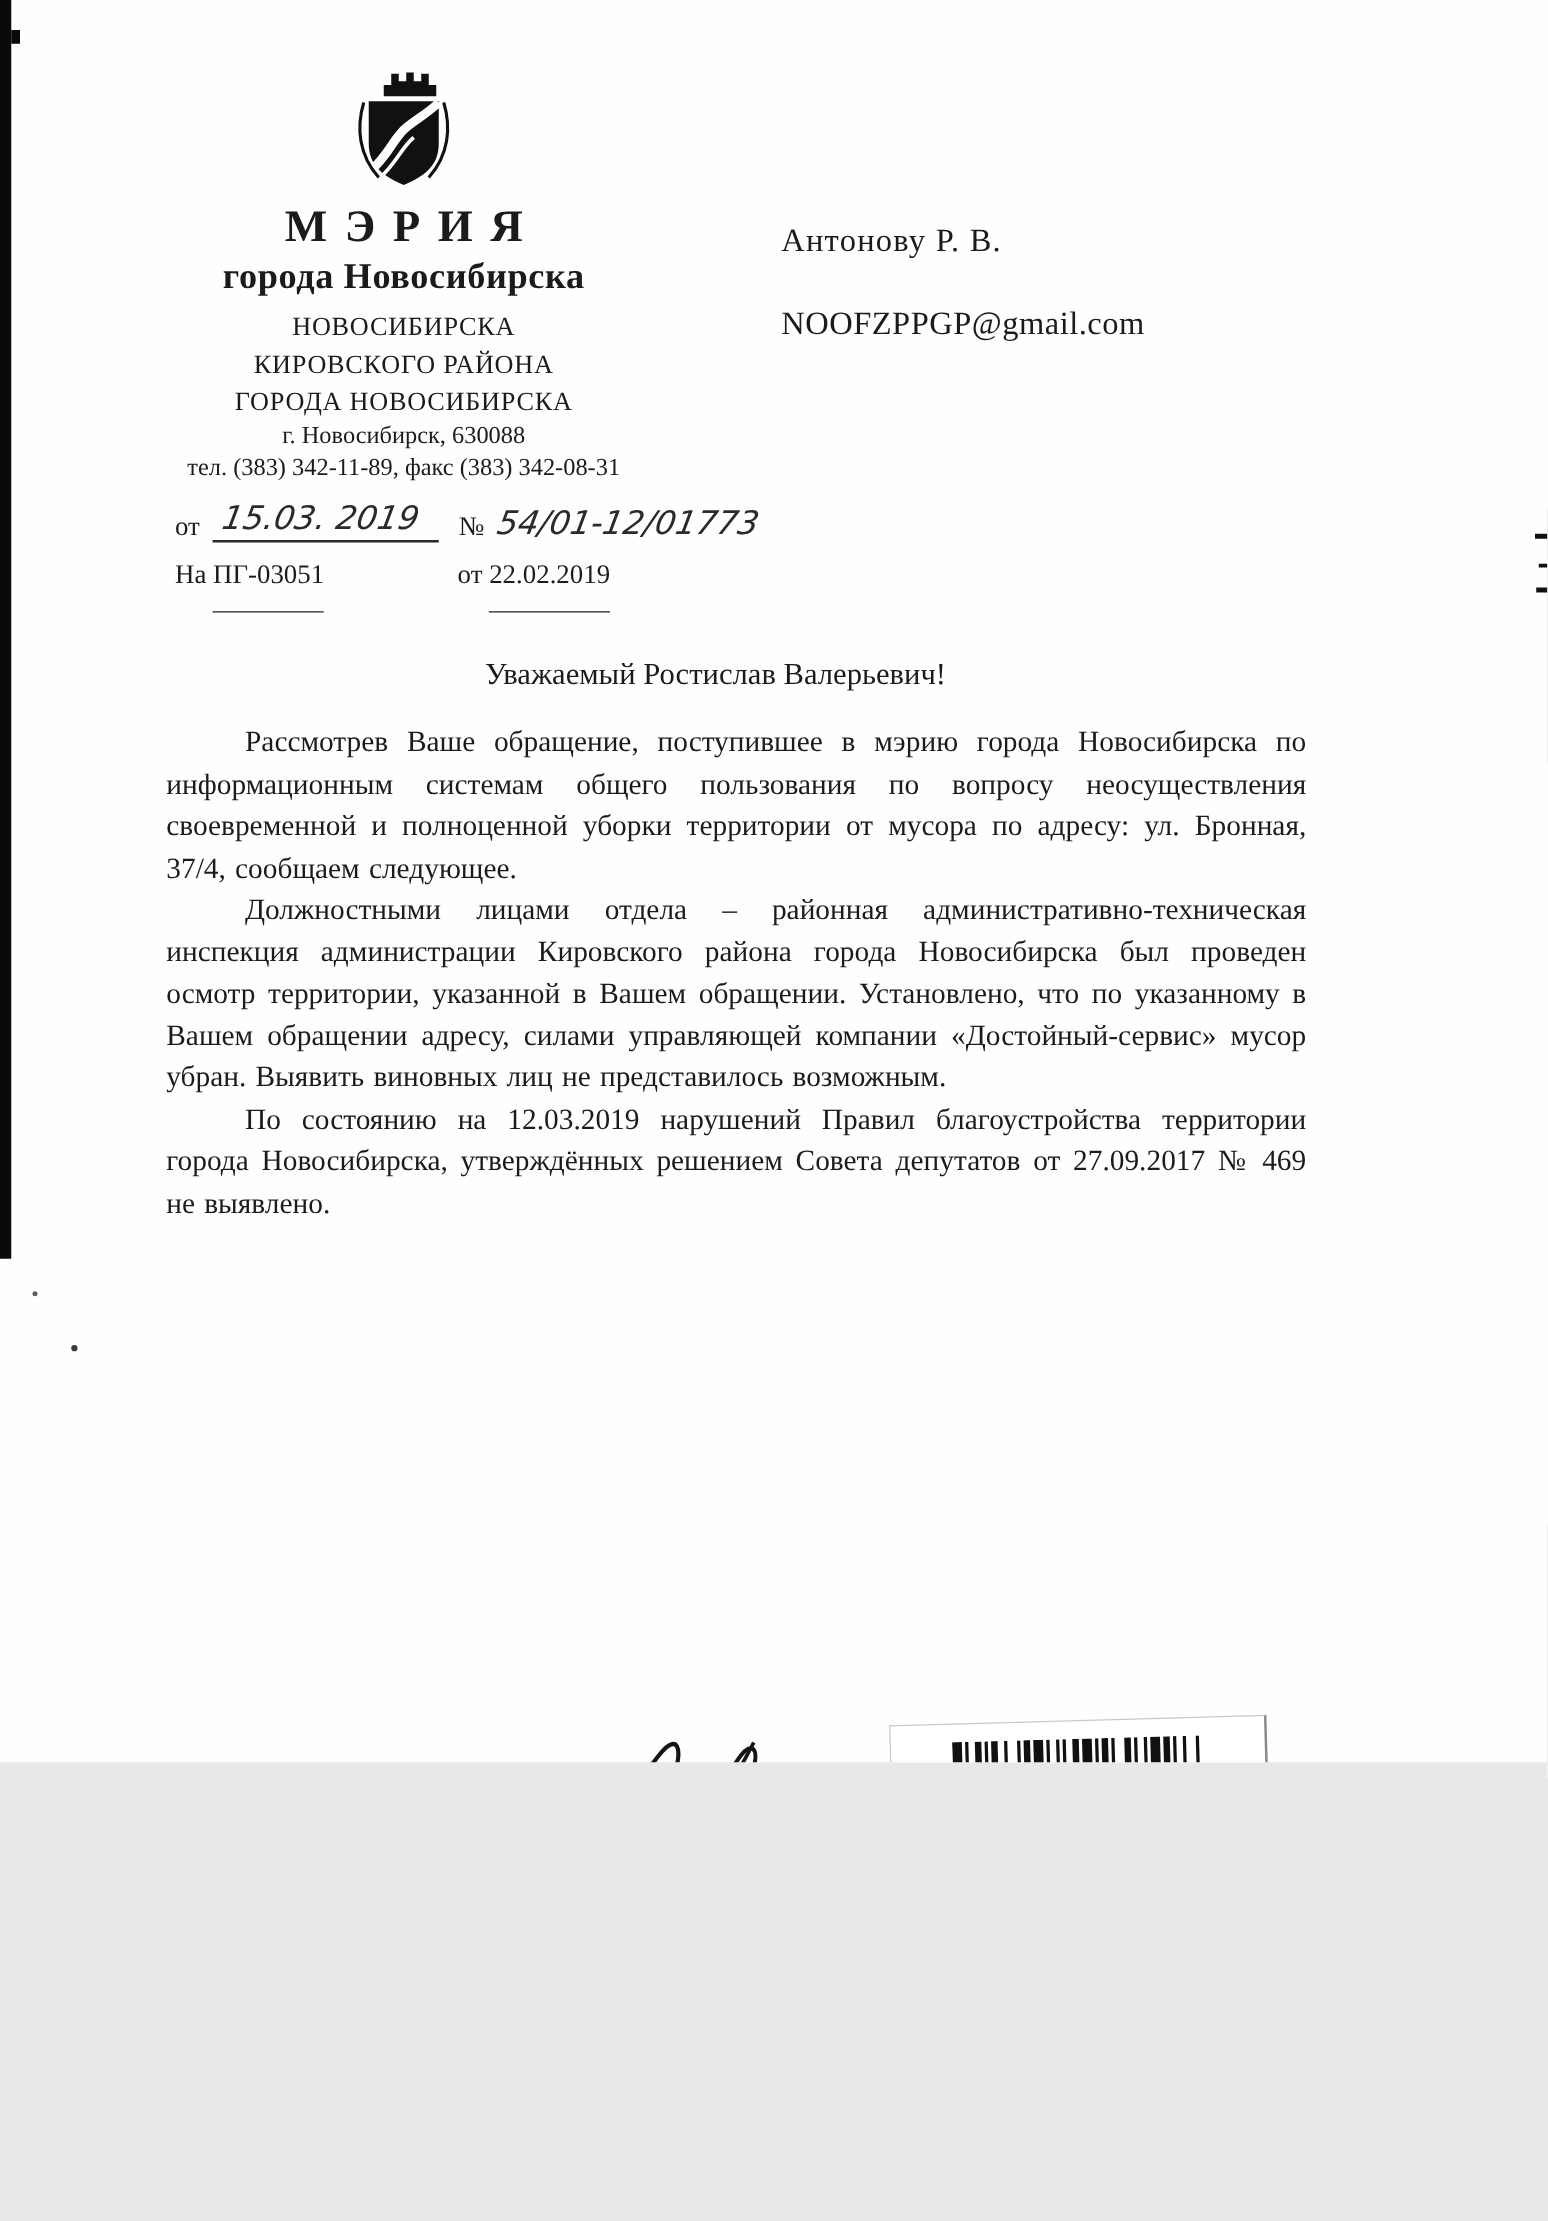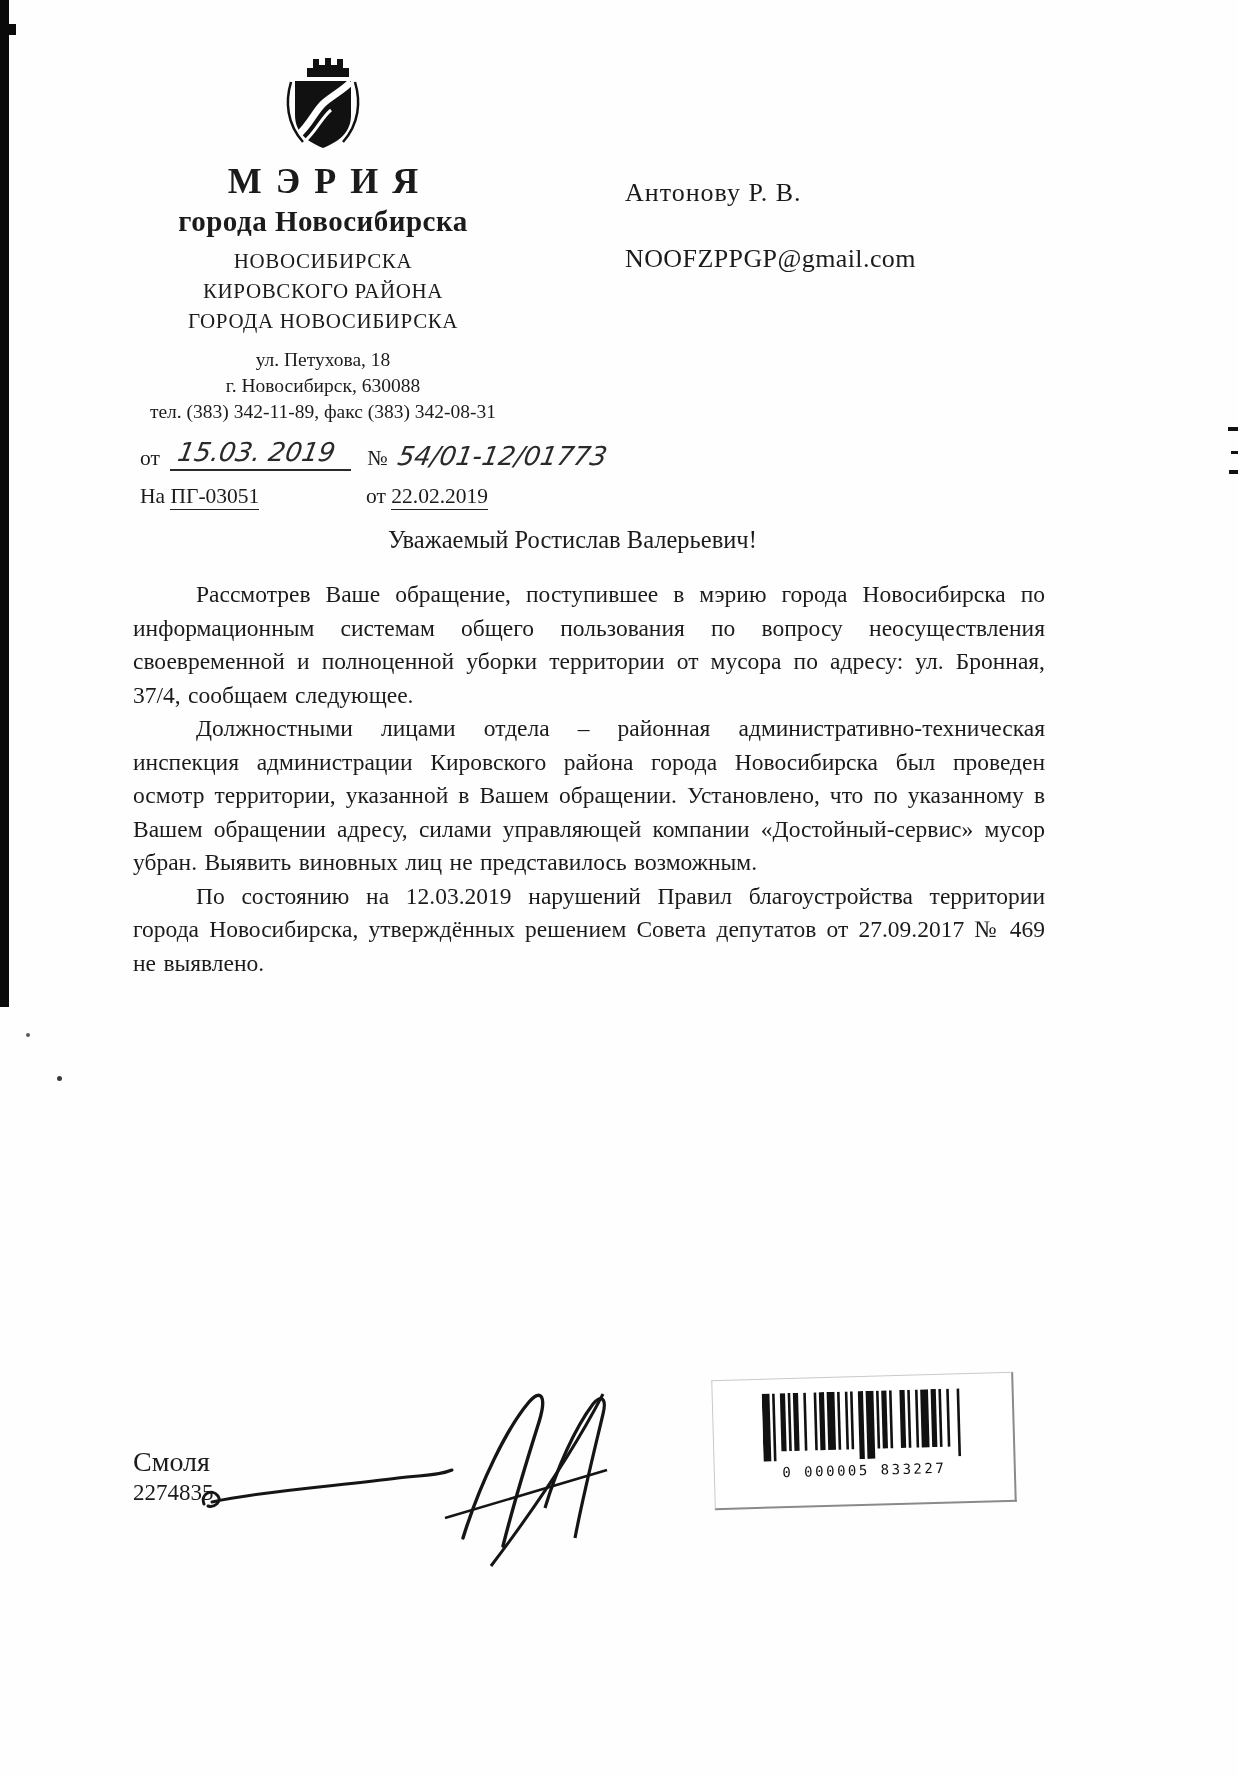--- a/index.html
+++ b/index.html
@@ -1,17 +1,17 @@
 <!DOCTYPE html>
 <html><head>
 <meta charset="utf-8">
 <style>
   html,body{margin:0;padding:0;background:#e8e8e8;}
   .page{
-    position:relative;width:1238px;height:1777px;background:#fefefe;
+    position:relative;width:1238px;height:1410px;background:#fefefe;
     overflow:hidden;font-family:"Liberation Serif",serif;color:#1b1b1b;
     margin:0 auto;
   }
   
   .left-bar{position:absolute;left:0;top:0;width:9px;height:1007px;background:#0a0a0a;}
   .left-bar-notch{position:absolute;left:9px;top:24px;width:7px;height:11px;background:#0a0a0a;}
   .tick-r1{position:absolute;right:0;top:427px;width:10px;height:4px;background:#111;}
   .tick-r2{position:absolute;right:0;top:451px;width:7px;height:3px;background:#111;}
   .tick-r3{position:absolute;right:0;top:470px;width:9px;height:4px;background:#111;}
   .dot1{position:absolute;left:57px;top:1076px;width:5px;height:5px;background:#3a3a3a;border-radius:50%;}
@@ -26,21 +26,21 @@
   .lh-sub.first{margin-top:11px;}
   .lh-addr{font-size:19.5px;margin-top:4px;}
   .lh-addr.first{margin-top:15px;}
   .ref-line1{margin-top:12px;text-align:left;padding-left:22px;font-size:21.5px;
     display:flex;align-items:flex-end;gap:10px;height:36px;}
   .hand{font-family:"DejaVu Sans",sans-serif;font-style:italic;font-size:26px;
     color:#2a2a2a;transform:skewX(-10deg);display:inline-block;white-space:nowrap;}
   .u-wrap{border-bottom:2px solid #2a2a2a;display:inline-block;padding:0 16px 2px 8px;}
   .no-sign{font-size:21.5px;padding-left:6px;}
   .ref-line2{margin-top:13px;text-align:left;padding-left:22px;font-size:21.5px;}
-  .underlined{border-bottom:1.5px solid #222;padding-bottom:1px;}
+  .underlined{border-bottom:1.5px solid #222;padding-bottom:18px;}
   .ref-spacer{display:inline-block;width:96px;}
 
   
   .recipient{position:absolute;left:625px;top:178px;font-size:26px;}
   .recipient-name{letter-spacing:1px;}
   .recipient-email{margin-top:36px;letter-spacing:0.4px;}
 
   
   .salutation{position:absolute;left:388px;top:526px;font-size:24.5px;}
   .letter-body{position:absolute;left:133px;top:578px;width:912px;
@@ -87,21 +87,20 @@
         <path d="M22 91 C 36 79, 40 66, 50 58" stroke="#fff" stroke-width="3" fill="none"></path>
         <path d="M10 30 C 4 50, 6 72, 22 90" stroke="#111" stroke-width="2.5" fill="none"></path>
         <path d="M74 30 C 80 50, 78 72, 62 90" stroke="#111" stroke-width="2.5" fill="none"></path>
       </svg>
     </div>
     <div class="lh-title1">МЭРИЯ</div>
     <div class="lh-title2">города Новосибирска</div>
     <div class="lh-sub first">НОВОСИБИРСКА</div>
     <div class="lh-sub">КИРОВСКОГО РАЙОНА</div>
     <div class="lh-sub">ГОРОДА НОВОСИБИРСКА</div>
-    <div class="lh-addr first">ул. Петухова, 18</div>
     <div class="lh-addr">г. Новосибирск, 630088</div>
     <div class="lh-addr">тел. (383) 342-11-89, факс (383) 342-08-31</div>
 
     <div class="ref-line1">
       <span>от</span>
       <span class="u-wrap"><span class="hand">15.03. 2019</span></span>
       <span class="no-sign">№</span>
       <span class="hand">54/01-12/01773</span>
     </div>
 

